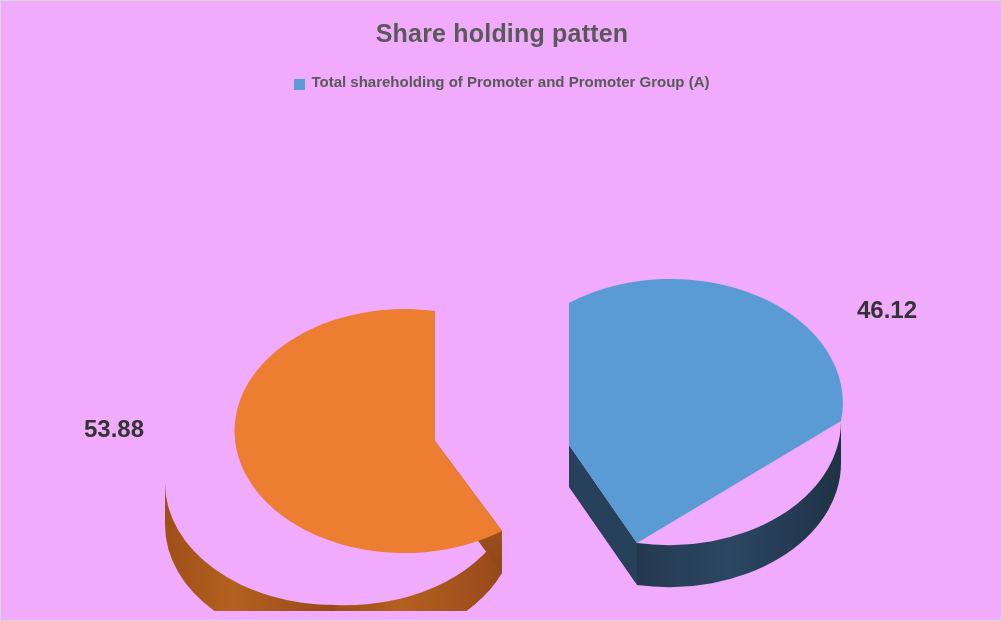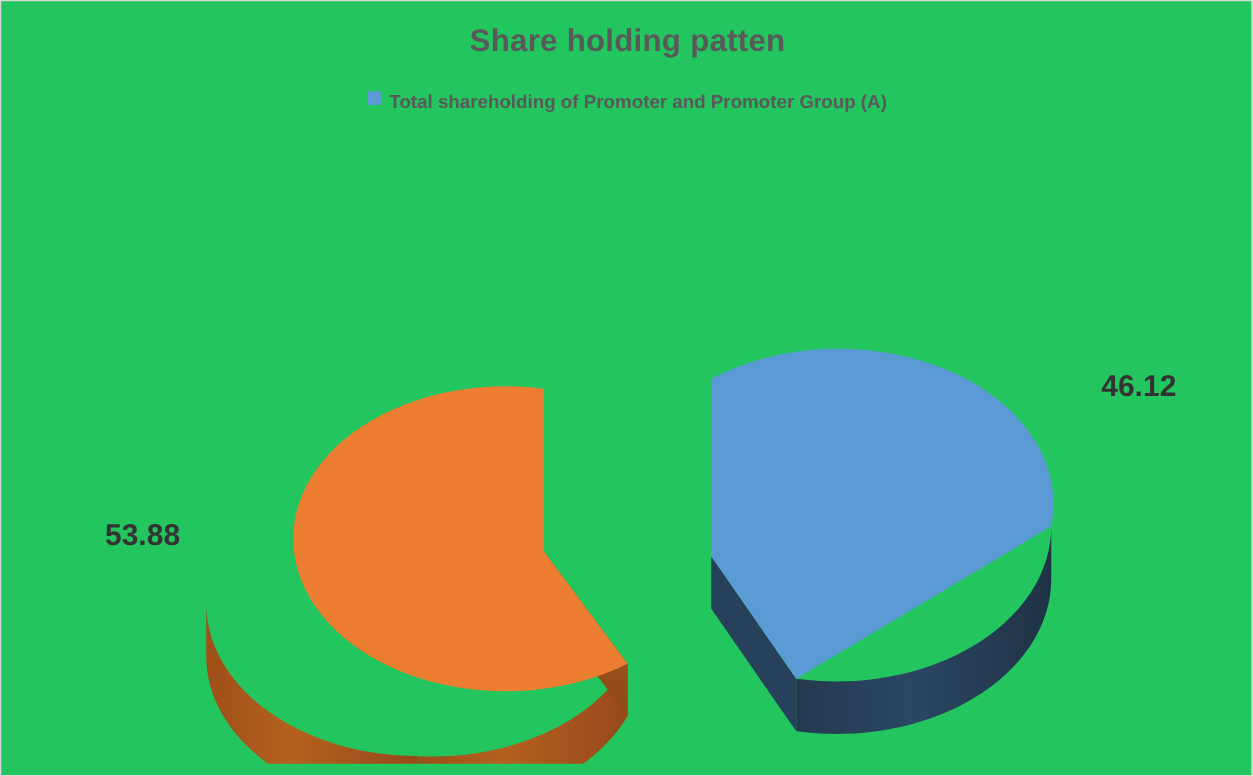--- a/index.html
+++ b/index.html
@@ -8,21 +8,21 @@
     padding: 0;
     background: #ffffff;
   }
   body {
     font-family: "Liberation Sans", sans-serif;
   }
   #chart-frame {
     position: relative;
     width: 1002px;
     height: 621px;
-    background: #22c55e;
+    background: #f0abfc;
     border: 1px solid #d9d9d9;
     box-sizing: border-box;
     overflow: hidden;
   }
   #chart-title {
     position: absolute;
     left: 0;
     top: 18px;
     width: 1002px;
     text-align: center;
@@ -38,21 +38,21 @@
     width: 1002px;
     display: flex;
     flex-direction: row;
     justify-content: center;
     align-items: center;
     gap: 62px;
   }
   .legend-entry {
     display: flex;
     flex-direction: row;
-    align-items: flex-start;
+    align-items: flex-end;
     gap: 6px;
   }
   .legend-swatch {
     width: 11px;
     height: 11px;
     flex: 0 0 auto;
   }
   .legend-label {
     font-size: 15px;
     font-weight: bold;
@@ -72,21 +72,21 @@
     top: 0;
   }
   .data-label {
     position: absolute;
     font-size: 24px;
     font-weight: bold;
     color: #333333;
     white-space: nowrap;
   }
   #label-a {
-    left: 880px;
+    left: 856px;
     top: 185px;
     text-align: right;
   }
   #label-b {
     left: 83px;
     top: 285px;
     margin-top: 19px;
   }
 </style>
 </head>

